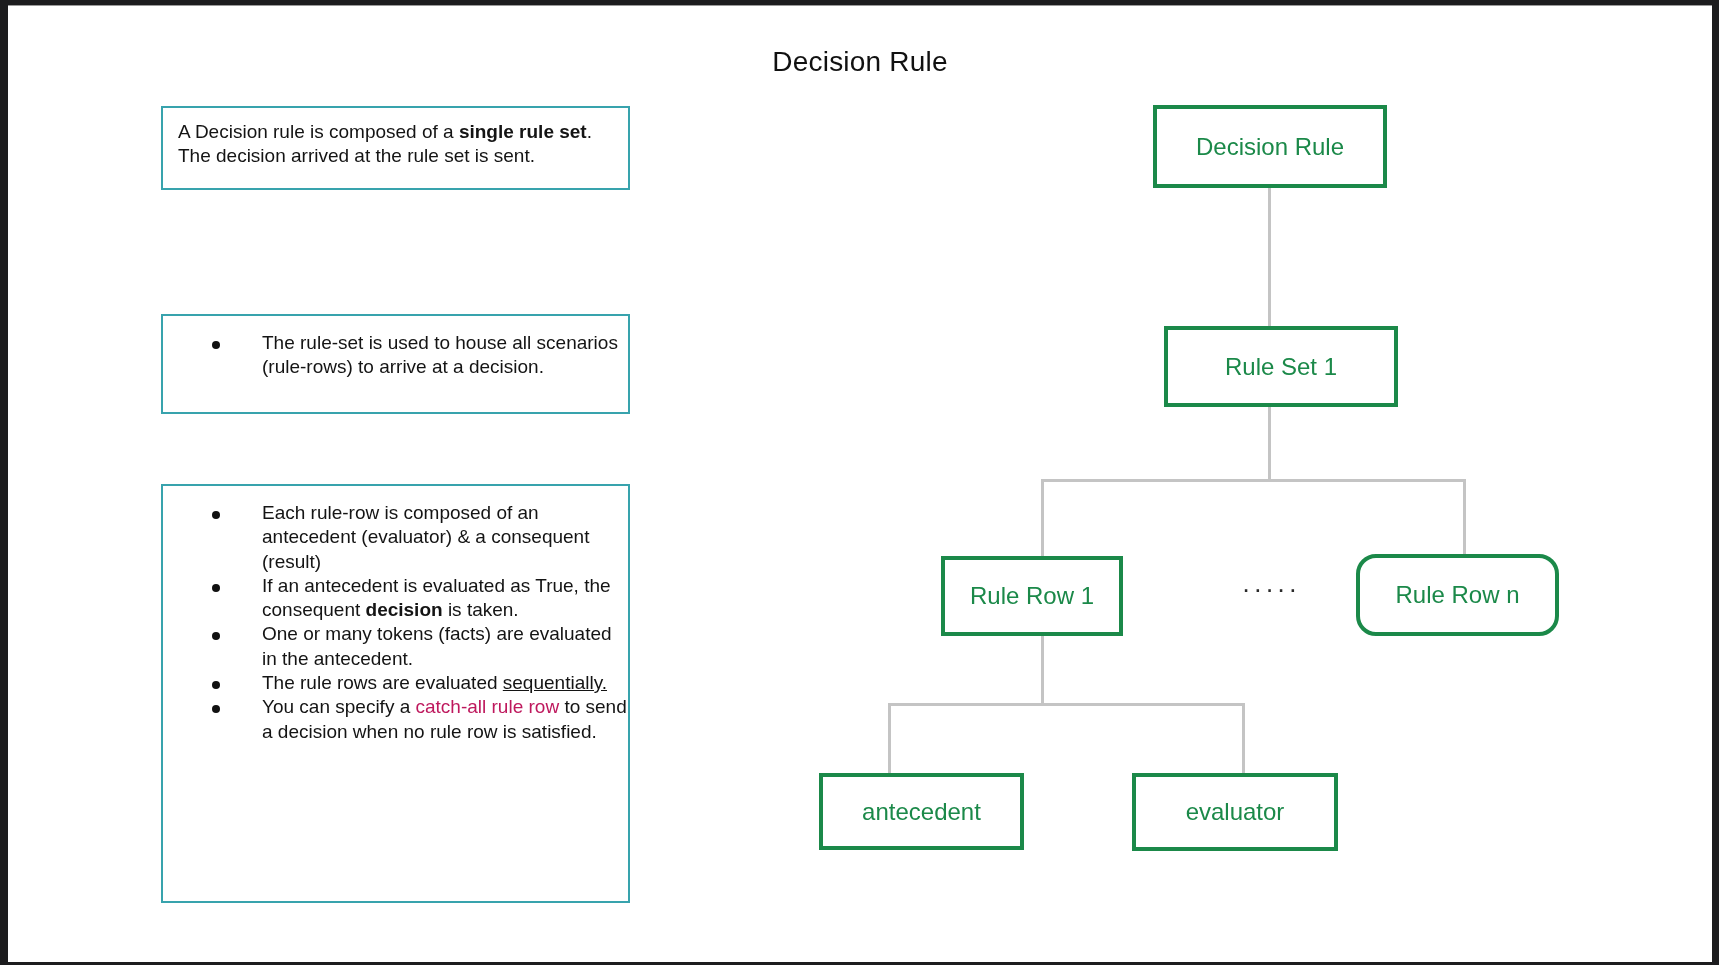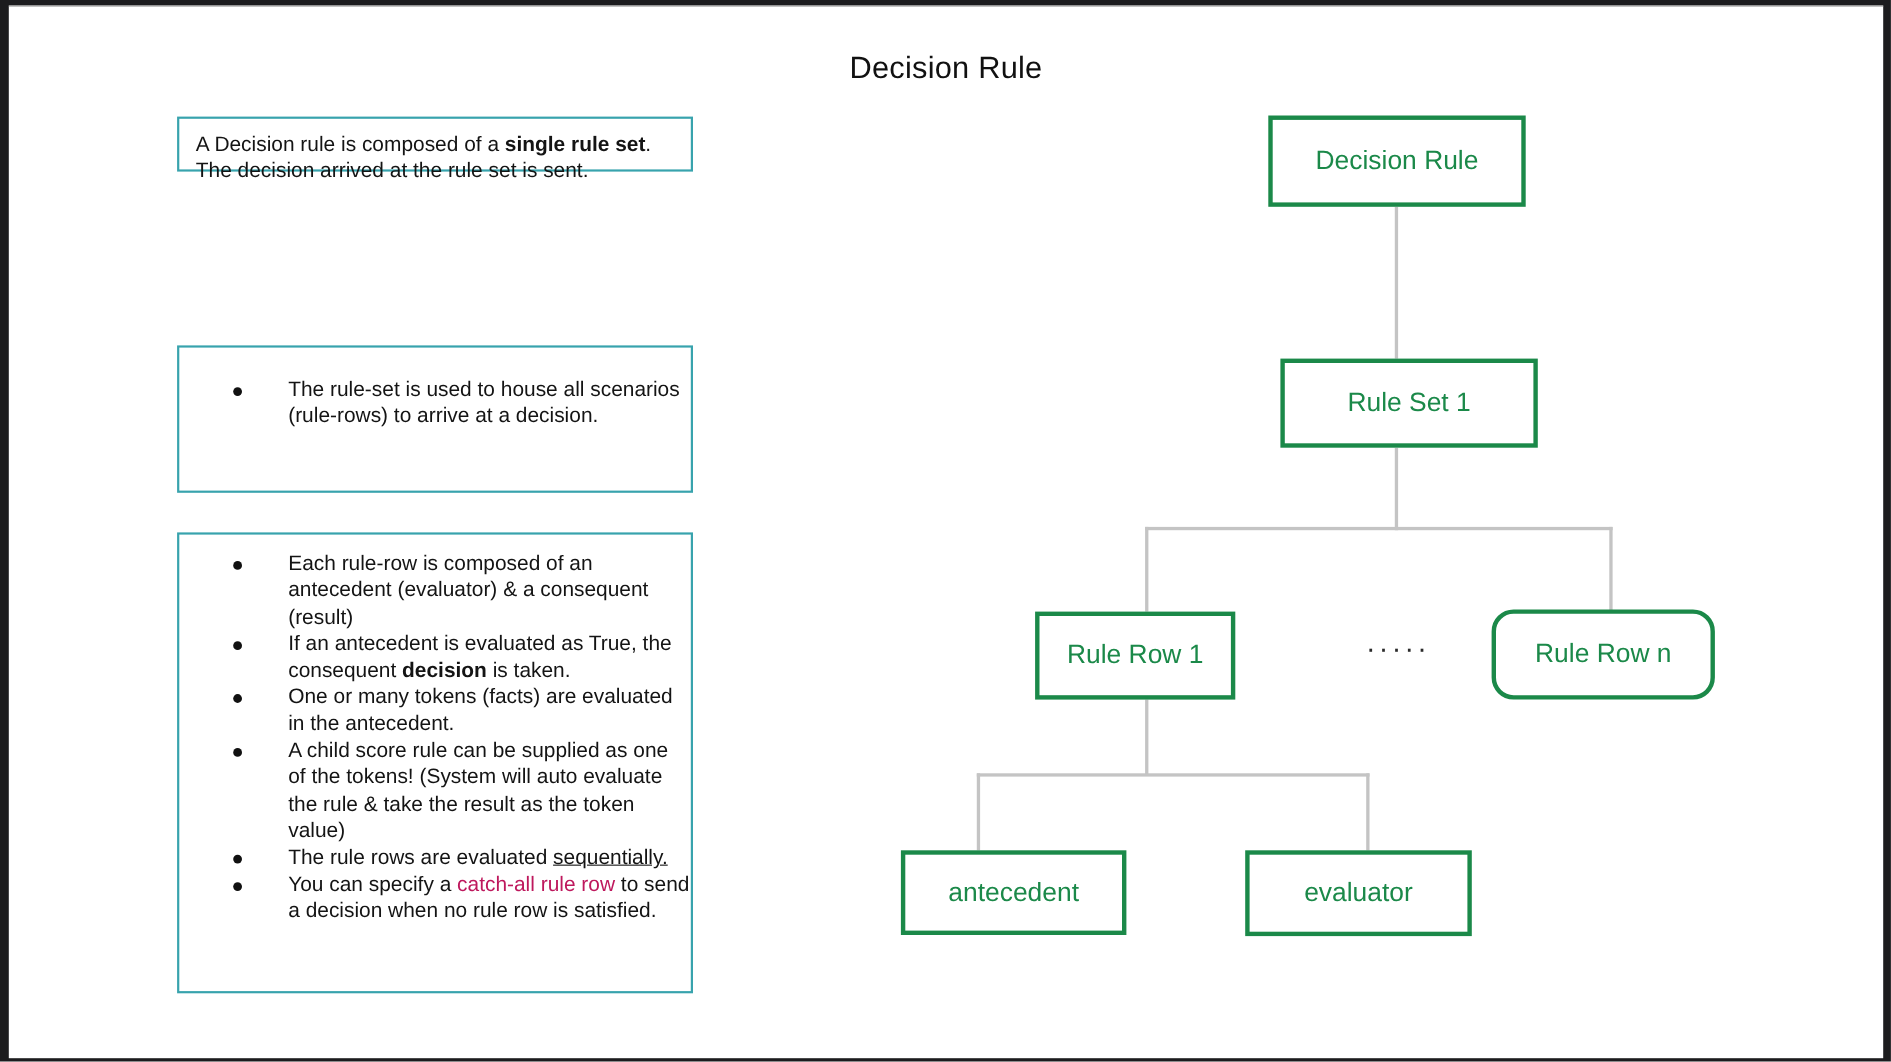--- a/index.html
+++ b/index.html
@@ -20,22 +20,22 @@
     text-align:center;
     font-size:28px;color:#111;letter-spacing:0.2px;
   }
   
   .note{
     position:absolute;left:153px;width:469px;
     border:2px solid #38a3ad;background:#fff;
     box-sizing:border-box;
     font-size:19px;line-height:24.3px;color:#141414;
   }
-  .note.n1{top:100px;height:50px;padding:12px 14px 0 15px;}
-  .note.n2{top:308px;height:134px;padding:27px 0 0 0;}
+  .note.n1{top:100px;height:84px;padding:12px 14px 0 15px;}
+  .note.n2{top:308px;height:100px;padding:15px 0 0 0;}
   .note.n3{top:478px;height:419px;padding:15px 0 0 0;}
   .note .b{font-weight:bold;}
   .note .u{text-decoration:underline;}
   .note .link{color:#be185d;cursor:pointer;}
   .li{display:flex;align-items:flex-start;}
   .li-marker{flex:0 0 99px;box-sizing:border-box;padding-left:49px;}
   .li-marker .dot{
     display:inline-block;width:8px;height:8px;border-radius:50%;
     background:#111;margin-top:8px;
   }
@@ -97,24 +97,20 @@
     <div class="li">
       <span class="li-marker"><span class="dot"></span></span>
       <span class="li-text"><span>If an antecedent is evaluated as True, the consequent </span><span class="b">decision</span><span> is taken.</span></span>
     </div>
     <div class="li">
       <span class="li-marker"><span class="dot"></span></span>
       <span class="li-text"><span>One or many tokens (facts) are evaluated in the antecedent.</span></span>
     </div>
     <div class="li">
       <span class="li-marker"><span class="dot"></span></span>
-      <span class="li-text"><span>A child score rule can be supplied as one of the tokens! (System will auto evaluate the rule &amp; take the result as the token value)</span></span>
-    </div>
-    <div class="li">
-      <span class="li-marker"><span class="dot"></span></span>
       <span class="li-text"><span>The rule rows are evaluated </span><span class="u">sequentially.</span></span>
     </div>
     <div class="li">
       <span class="li-marker"><span class="dot"></span></span>
       <span class="li-text"><span>You can specify a </span><span class="link">catch-all rule row</span><span> to send a decision when no rule row is satisfied.</span></span>
     </div>
   </div>
 
   <div class="conn c-v1"></div>
   <div class="conn c-v2"></div>

